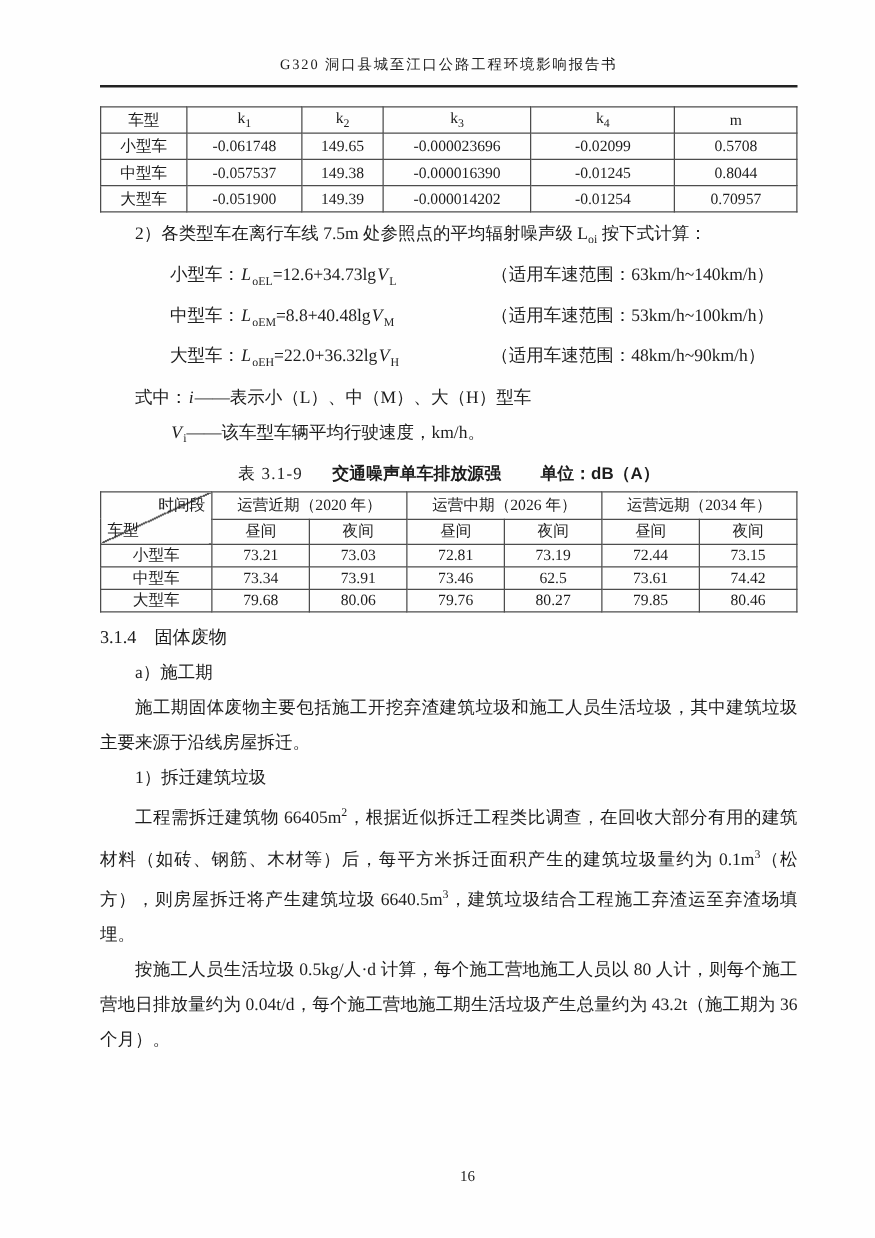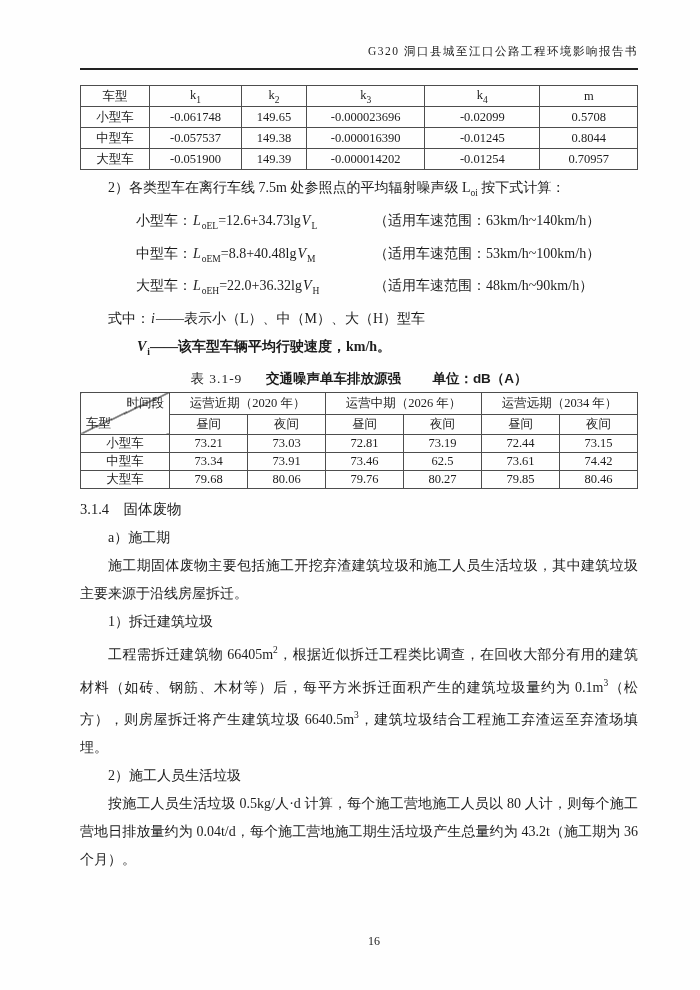--- a/index.html
+++ b/index.html
@@ -5,21 +5,21 @@
   html,body { margin:0; padding:0; background:#ffffff; }
   .page {
     width:700px; height:990px; box-sizing:border-box;
     padding:44px 62px 0 80px;
     position:relative;
     background:#fefefe; color:#1c1c1c;
     font-family:"Liberation Serif","DejaVu Serif",serif;
     font-size:14px;
   }
   .doc-header {
-    text-align:right; font-size:11.5px; letter-spacing:1.5px;
+    text-align:center; font-size:11.5px; letter-spacing:1.5px;
     padding-bottom:9px; border-bottom:2px solid #222;
   }
   
   table.tbl {
     width:100%; border-collapse:collapse; table-layout:fixed;
     font-size:12.5px; text-align:center; border:1.5px solid #3a3a3a;
   }
   table.tbl td { border:1px solid #4d4d4d; padding:0 2px; height:20px; }
   .tbl1 { margin-top:15px; }
   .tbl2 { margin-top:3px; }
@@ -31,23 +31,23 @@
     position:relative; padding:0;
     background:linear-gradient(to bottom right,
       transparent calc(50% - 0.7px), #4d4d4d calc(50% - 0.7px),
       #4d4d4d calc(50% + 0.7px), transparent calc(50% + 0.7px));
   }
   td.corner .tr-label { position:absolute; top:2px; right:5px; }
   td.corner .bl-label { position:absolute; bottom:2px; left:5px; }
   
   .line   { line-height:28px; }
   .ind2   { padding-left:28px; }
-  .ind4   { padding-left:56px;font-weight:bold; }
+  .ind4   { padding-left:56px; }
   .p-body { line-height:28px; margin:0; text-align:justify; text-indent:2em; }
-  .formula-row { display:flex; line-height:28px; padding-left:56px; }
+  .formula-row { display:flex; line-height:28px; padding-left:56px;gap:19px; }
   .f-left { width:238px; display:flex; }
   sub { font-size:9.5px; }
   sup { font-size:9.5px; }
   i   { font-style:italic; padding:0 1px; }
   .caption { text-align:center; margin-top:3px; line-height:20px; }
   .cap-prefix { font-size:13.5px; letter-spacing:1px; margin-right:20px; }
   .cap-title, .cap-unit {
     font-family:"Liberation Sans","DejaVu Sans",sans-serif;
     font-weight:bold; font-size:13.5px;
   }
@@ -202,17 +202,16 @@
         <td>80.46</td>
       </tr>
     </tbody>
   </table>
 
   <div class="sec-heading">3.1.4　固体废物</div>
   <div class="line ind2">a）施工期</div>
   <p class="p-body">施工期固体废物主要包括施工开挖弃渣建筑垃圾和施工人员生活垃圾，其中建筑垃圾主要来源于沿线房屋拆迁。</p>
   <div class="line ind2">1）拆迁建筑垃圾</div>
   <p class="p-body">工程需拆迁建筑物 66405m<sup>2</sup>，根据近似拆迁工程类比调查，在回收大部分有用的建筑材料（如砖、钢筋、木材等）后，每平方米拆迁面积产生的建筑垃圾量约为 0.1m<sup>3</sup>（松方），则房屋拆迁将产生建筑垃圾 6640.5m<sup>3</sup>，建筑垃圾结合工程施工弃渣运至弃渣场填埋。</p>
-  <div class="line ind2">2）施工人员生活垃圾</div>
   <p class="p-body">按施工人员生活垃圾 0.5kg/人·d 计算，每个施工营地施工人员以 80 人计，则每个施工营地日排放量约为 0.04t/d，每个施工营地施工期生活垃圾产生总量约为 43.2t（施工期为 36 个月）。</p>
 
   <div class="page-number">16</div>
 </div>
 
 </body></html>

